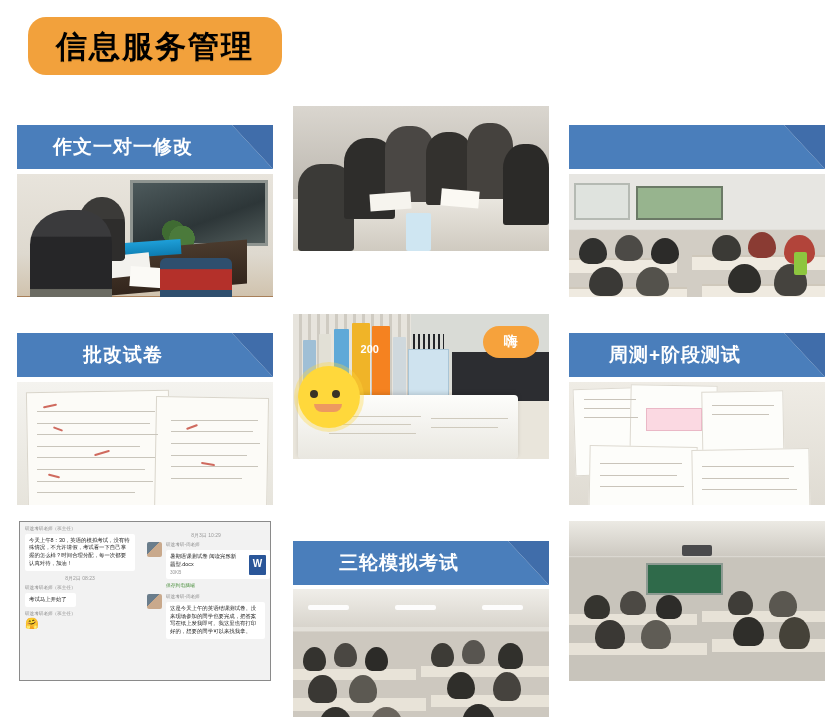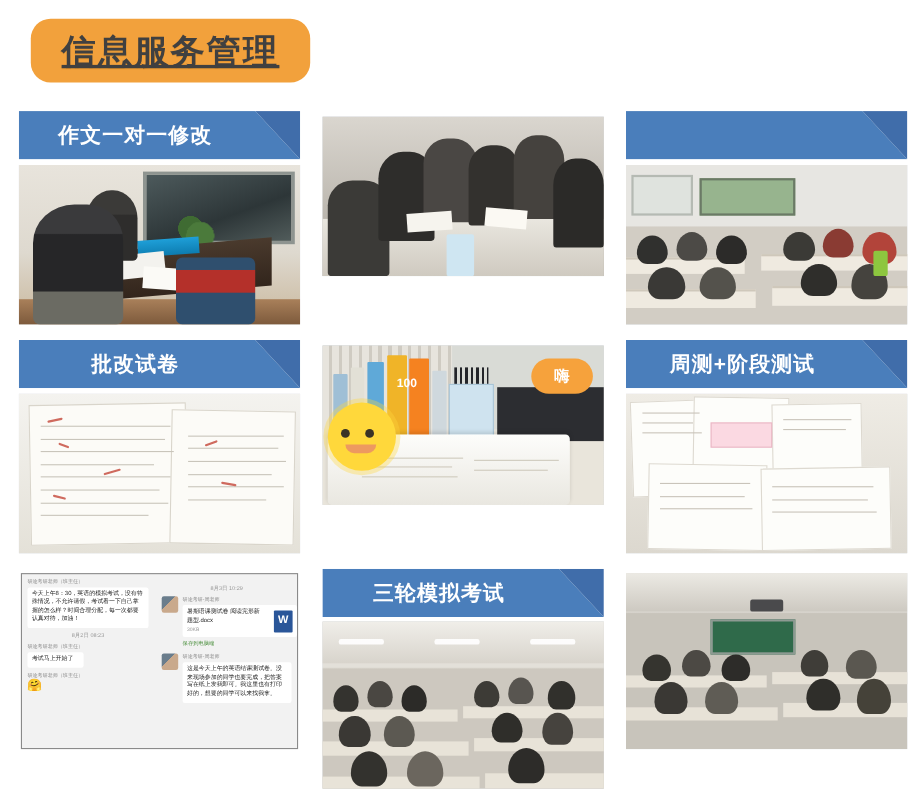--- a/index.html
+++ b/index.html
@@ -26,27 +26,26 @@
     top: 17px;
     width: 254px;
     height: 58px;
     background: #f2a13c;
     border-radius: 18px 18px 18px 18px;
     display: flex;
     align-items: center;
     justify-content: center;
   }
   .section-badge-label {
-    color: #404040;
+    color: #000000;
     font-size: 31px;
     font-weight: bold;
     letter-spacing: 2px;
     line-height: 1;
     text-shadow: 0 1px 0 rgba(180,110,20,.25);
-    text-decoration: underline;
   }
 
   
   .grid {
     position: absolute;
     left: 17px;
     top: 101px;
     width: 800px;
     display: grid;
     grid-template-columns: 256px 256px 256px;
@@ -59,20 +58,21 @@
     position: relative;
     width: 256px;
     overflow: hidden;
   }
 
   
   .ribbon {
     position: relative;
     height: 44px;
     width: 256px;
+    margin-top: 24px;
   }
   .ribbon-main {
     position: absolute;
     left: 0; top: 0;
     width: 256px;
     height: 44px;
     background: #4a7ebb;
     -webkit-clip-path: polygon(0 0, 84% 0, 100% 100%, 0 100%);
     clip-path: polygon(0 0, 84% 0, 100% 100%, 0 100%);
   }
@@ -344,21 +344,21 @@
       <div class="photo">
         <div class="p5-bg"></div>
         <div class="p5-shelf"></div>
         <div class="p5-desk2"></div>
         <div class="p5-bk" style="left:4%;height:44%;width:5%;background:#9fbfd6;"></div>
         <div class="p5-bk" style="left:10%;height:48%;width:5%;background:#e2e0d6;"></div>
         <div class="p5-bk" style="left:16%;height:52%;width:6%;background:#5fa9d8;"></div>
         <div class="p5-bk" style="left:23%;height:56%;width:7%;background:#f0b428;"></div>
         <div class="p5-bk" style="left:31%;height:54%;width:7%;background:#f58220;"></div>
         <div class="p5-bk" style="left:39%;height:46%;width:5%;background:#cfd8dd;"></div>
-        <div class="blk" style="left:24%;top:18%;width:12%;height:12%;color:#fff;font-size:11px;font-weight:bold;display:flex;align-items:center;justify-content:center;">100</div>
+        <div class="blk" style="left:24%;top:18%;width:12%;height:12%;color:#fff;font-size:11px;font-weight:bold;display:flex;align-items:center;justify-content:center;">200</div>
         <div class="p5-pens"></div>
         <div class="p5-bag"></div>
         <div class="p5-openbook"></div>
         <div class="blk" style="left:14%;top:70%;width:36%;height:1px;background:#cfcabd;"></div>
         <div class="blk" style="left:14%;top:76%;width:32%;height:1px;background:#cfcabd;"></div>
         <div class="blk" style="left:14%;top:82%;width:34%;height:1px;background:#cfcabd;"></div>
         <div class="blk" style="left:54%;top:72%;width:30%;height:1px;background:#cfcabd;"></div>
         <div class="blk" style="left:54%;top:78%;width:26%;height:1px;background:#cfcabd;"></div>
         <div class="p5-sun"></div>
         <div class="p5-bubble">嗨</div>

